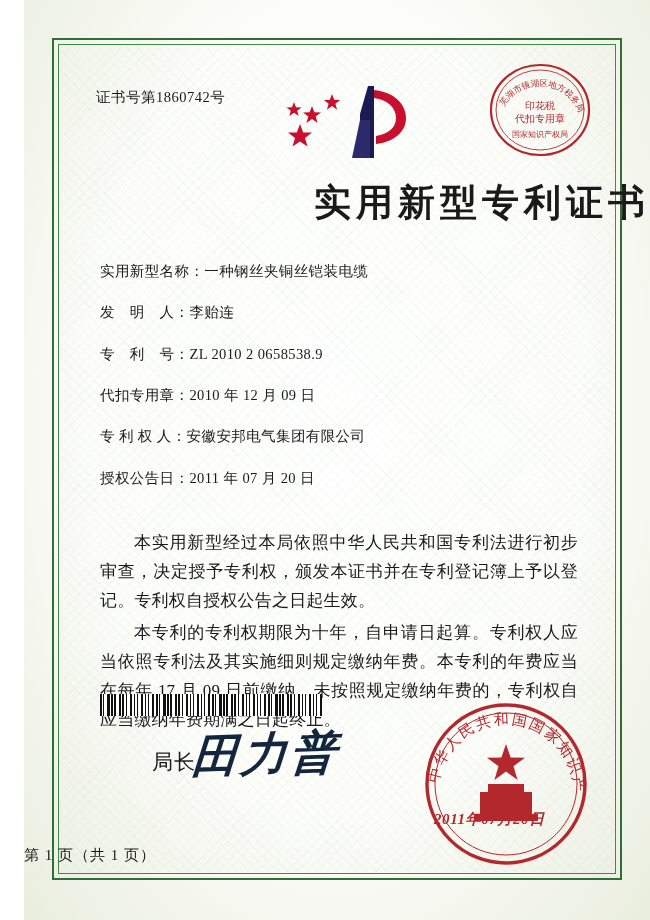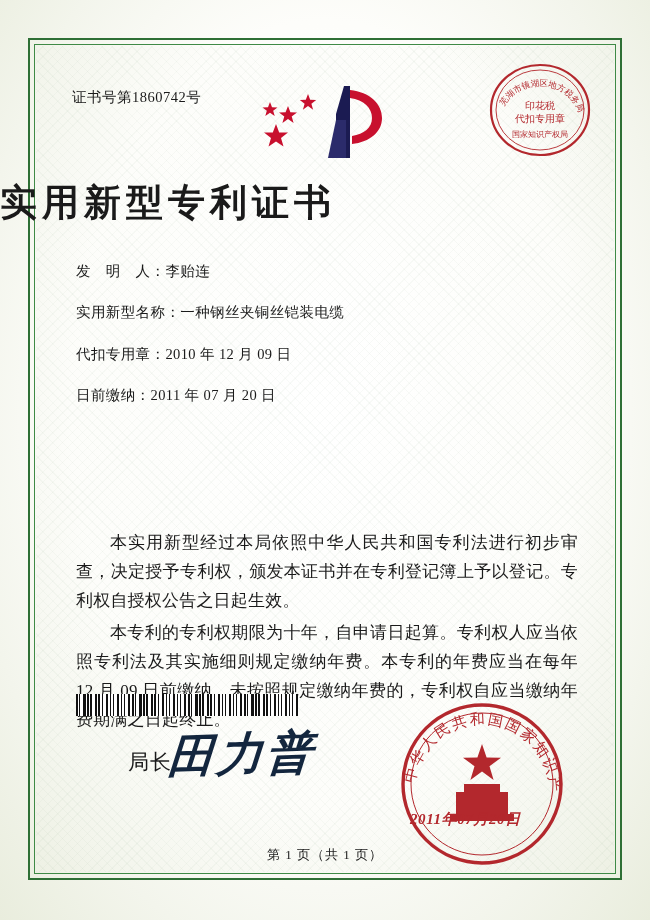--- a/index.html
+++ b/index.html
@@ -15,20 +15,21 @@
     position: relative;
     overflow: hidden;
   }
 
   
   .page {
     position: absolute;
     inset: 0;
     background:
       radial-gradient(ellipse at 50% 45%, #ffffff 0%, #fdfdfa 55%, #f3f5ec 78%, #e9eddd 100%);
+    margin-left: 24px;
   }
   .frame-outer {
     position: absolute;
     left: 28px;
     top: 38px;
     right: 28px;
     bottom: 40px;
     border: 2.5px solid #2e6f35;
     box-sizing: border-box;
   }
@@ -74,21 +75,21 @@
     top: 58px;
     width: 104px;
     height: 104px;
   }
 
   .title {
     position: absolute;
     left: 0;
     right: 0;
     top: 178px;
-    text-align: left;
+    text-align: right;
     font-size: 37px;
     font-weight: bold;
     letter-spacing: 5px;
     font-family: "Liberation Serif", "DejaVu Serif", serif;
   }
 
   
   .fields {
     position: absolute;
     left: 76px;
@@ -179,22 +180,21 @@
     color: #b3282d;
     letter-spacing: 0.6px;
     font-weight: bold;
     font-style: italic;
   }
 
   .footer {
     position: absolute;
     left: 0; right: 0;
     top: 846px;
-    text-align: center;
-    font-size: 13px;
+    font-size: 15px;
     letter-spacing: 1px;
   }
 </style>
 </head>
 <body>
 
 <div class="page">
 
   <div class="frame-outer"></div>
   <div class="frame-inner"></div>
@@ -229,36 +229,42 @@
       <text x="52" y="51" font-size="10" fill="#b3282d" text-anchor="middle" font-family="'Liberation Serif', serif">印花税</text>
       <text x="52" y="64" font-size="10" fill="#b3282d" text-anchor="middle" font-family="'Liberation Serif', serif">代扣专用章</text>
       <text x="52" y="79" font-size="8" fill="#b3282d" text-anchor="middle" font-family="'Liberation Serif', serif">国家知识产权局</text>
     </svg>
   </div>
 
   <div class="title">实用新型专利证书</div>
 
   <div class="fields">
     <div class="field-row">
+      <span class="field-label">实用新型名称：</span><span class="field-value">一种钢丝夹铜丝铠装电缆</span>
+    </div>
+    <div class="field-row">
       <span class="field-label">发　明　人：</span><span class="field-value">李贻连</span>
     </div>
     <div class="field-row">
-      <span class="field-label">实用新型名称：</span><span class="field-value">一种钢丝夹铜丝铠装电缆</span>
+      <span class="field-label">专　利　号：</span><span class="field-value">ZL 2010 2 0658538.9</span>
     </div>
     <div class="field-row">
       <span class="field-label">代扣专用章：</span><span class="field-value">2010 年 12 月 09 日</span>
     </div>
     <div class="field-row">
-      <span class="field-label">日前缴纳：</span><span class="field-value">2011 年 07 月 20 日</span>
+      <span class="field-label">专 利 权 人：</span><span class="field-value">安徽安邦电气集团有限公司</span>
+    </div>
+    <div class="field-row">
+      <span class="field-label">授权公告日：</span><span class="field-value">2011 年 07 月 20 日</span>
     </div>
   </div>
 
   <div class="body-text">
     <p>本实用新型经过本局依照中华人民共和国专利法进行初步审查，决定授予专利权，颁发本证书并在专利登记簿上予以登记。专利权自授权公告之日起生效。</p>
-    <p>本专利的专利权期限为十年，自申请日起算。专利权人应当依照专利法及其实施细则规定缴纳年费。本专利的年费应当在每年 12 月 09 日前缴纳。未按照规定缴纳年费的，专利权自应当缴纳年费期满之日起终止。</p>
+    <p>本专利的专利权期限为十年，自申请日起算。专利权人应当依照专利法及其实施细则规定缴纳年费。本专利的年费应当在每年 17 月 09 日前缴纳。未按照规定缴纳年费的，专利权自应当缴纳年费期满之日起终止。</p>
   </div>
 
   <div class="barcode"></div>
 
   <div class="sig-label">局长</div>
   <div class="signature">田力普</div>
 
   <div class="seal-bottom">
     <svg viewBox="0 0 168 168" width="168" height="168" aria-hidden="true">
       <circle cx="84" cy="84" r="79" fill="none" stroke="#b3282d" stroke-width="3.4"></circle>

